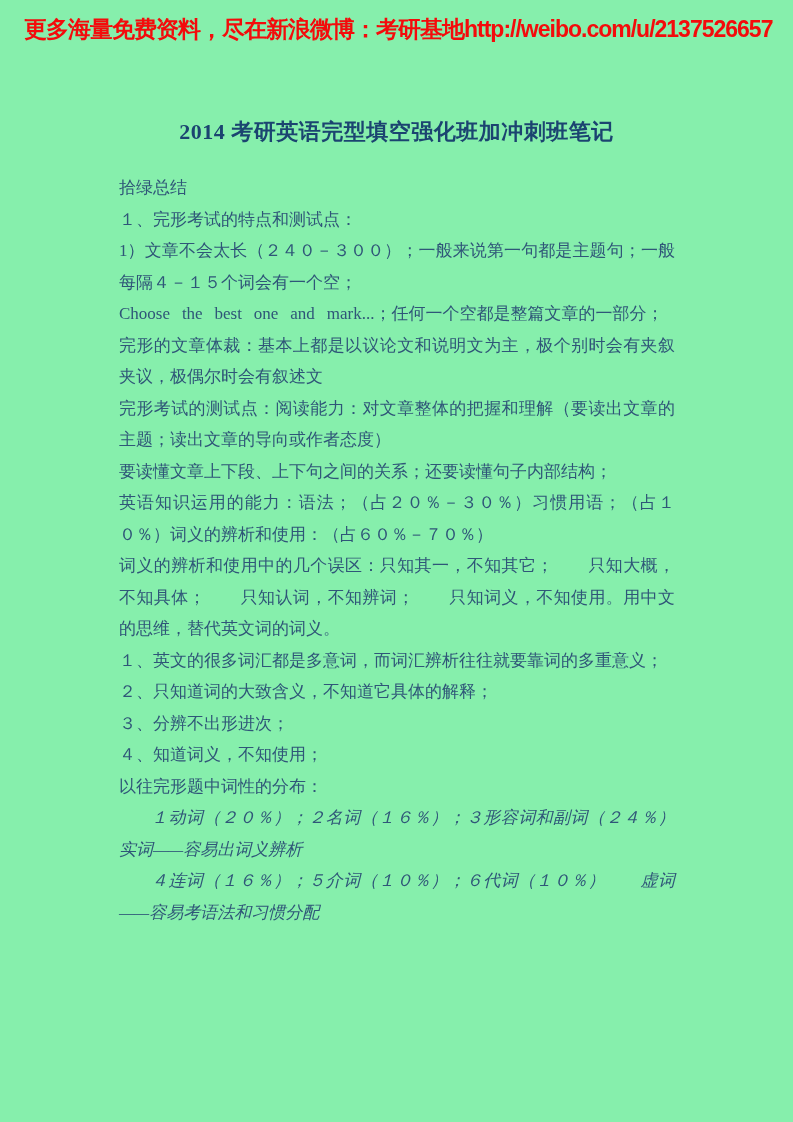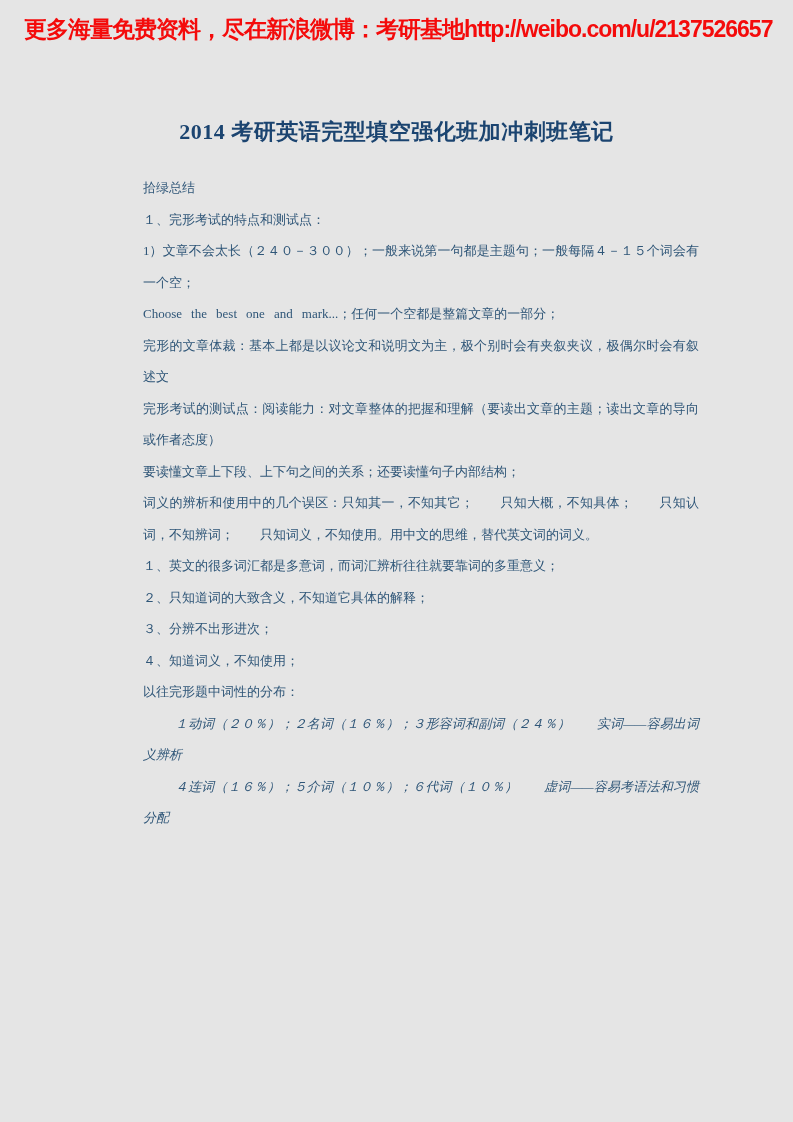--- a/index.html
+++ b/index.html
@@ -6,21 +6,21 @@
     --banner-color:#f40b0b;
     --title-color:#1b4470;
     --text-color:#2f5678;
   }
   *{box-sizing:border-box;}
   html,body{margin:0;padding:0;background:#ffffff;}
   .page{
     position:relative;
     width:793px;
     height:1122px;
-    background:#e5e5e5;
+    background:#86efac;
     overflow:hidden;
     font-family:"Liberation Serif","DejaVu Serif",serif;
   }
   .promo-banner{
     position:absolute;
     left:24px;
     top:14px;
     width:760px;
     font-family:"Liberation Sans","DejaVu Sans",sans-serif;
     font-weight:bold;
@@ -38,25 +38,24 @@
     font-size:22px;
     font-weight:bold;
     letter-spacing:0.5px;
     color:var(--title-color);
   }
   .doc-body{
     position:absolute;
     left:119px;
     top:172px;
     width:556px;
-    font-size:13px;
+    font-size:17px;
     line-height:31.5px;
     color:var(--text-color);
     text-align:justify;
-    margin-left:24px;
   }
   .para{
     margin:0;
     padding:0;
   }
   .para.indent{
     text-indent:32px;
     font-style:italic;
   }
   .para.wide{
@@ -73,20 +72,21 @@
   <div class="doc-title">2014 考研英语完型填空强化班加冲刺班笔记</div>
 
   <div class="doc-body">
       <p class="para">拾绿总结</p>
       <p class="para">１、完形考试的特点和测试点：</p>
       <p class="para">1）文章不会太长（２４０－３００）；一般来说第一句都是主题句；一般每隔４－１５个词会有一个空；</p>
       <p class="para wide">Choose the best one and mark...；任何一个空都是整篇文章的一部分；</p>
       <p class="para">完形的文章体裁：基本上都是以议论文和说明文为主，极个别时会有夹叙夹议，极偶尔时会有叙述文</p>
       <p class="para">完形考试的测试点：阅读能力：对文章整体的把握和理解（要读出文章的主题；读出文章的导向或作者态度）</p>
       <p class="para">要读懂文章上下段、上下句之间的关系；还要读懂句子内部结构；</p>
+      <p class="para">英语知识运用的能力：语法；（占２０％－３０％）习惯用语；（占１０％）词义的辨析和使用：（占６０％－７０％）</p>
       <p class="para">词义的辨析和使用中的几个误区：只知其一，不知其它；　　只知大概，不知具体；　　只知认词，不知辨词；　　只知词义，不知使用。用中文的思维，替代英文词的词义。</p>
       <p class="para">１、英文的很多词汇都是多意词，而词汇辨析往往就要靠词的多重意义；</p>
       <p class="para">２、只知道词的大致含义，不知道它具体的解释；</p>
       <p class="para">３、分辨不出形进次；</p>
       <p class="para">４、知道词义，不知使用；</p>
       <p class="para">以往完形题中词性的分布：</p>
       <p class="para indent">１动词（２０％）；２名词（１６％）；３形容词和副词（２４％）　　实词——容易出词义辨析</p>
       <p class="para indent">４连词（１６％）；５介词（１０％）；６代词（１０％）　　虚词——容易考语法和习惯分配</p>
     </div>
 

